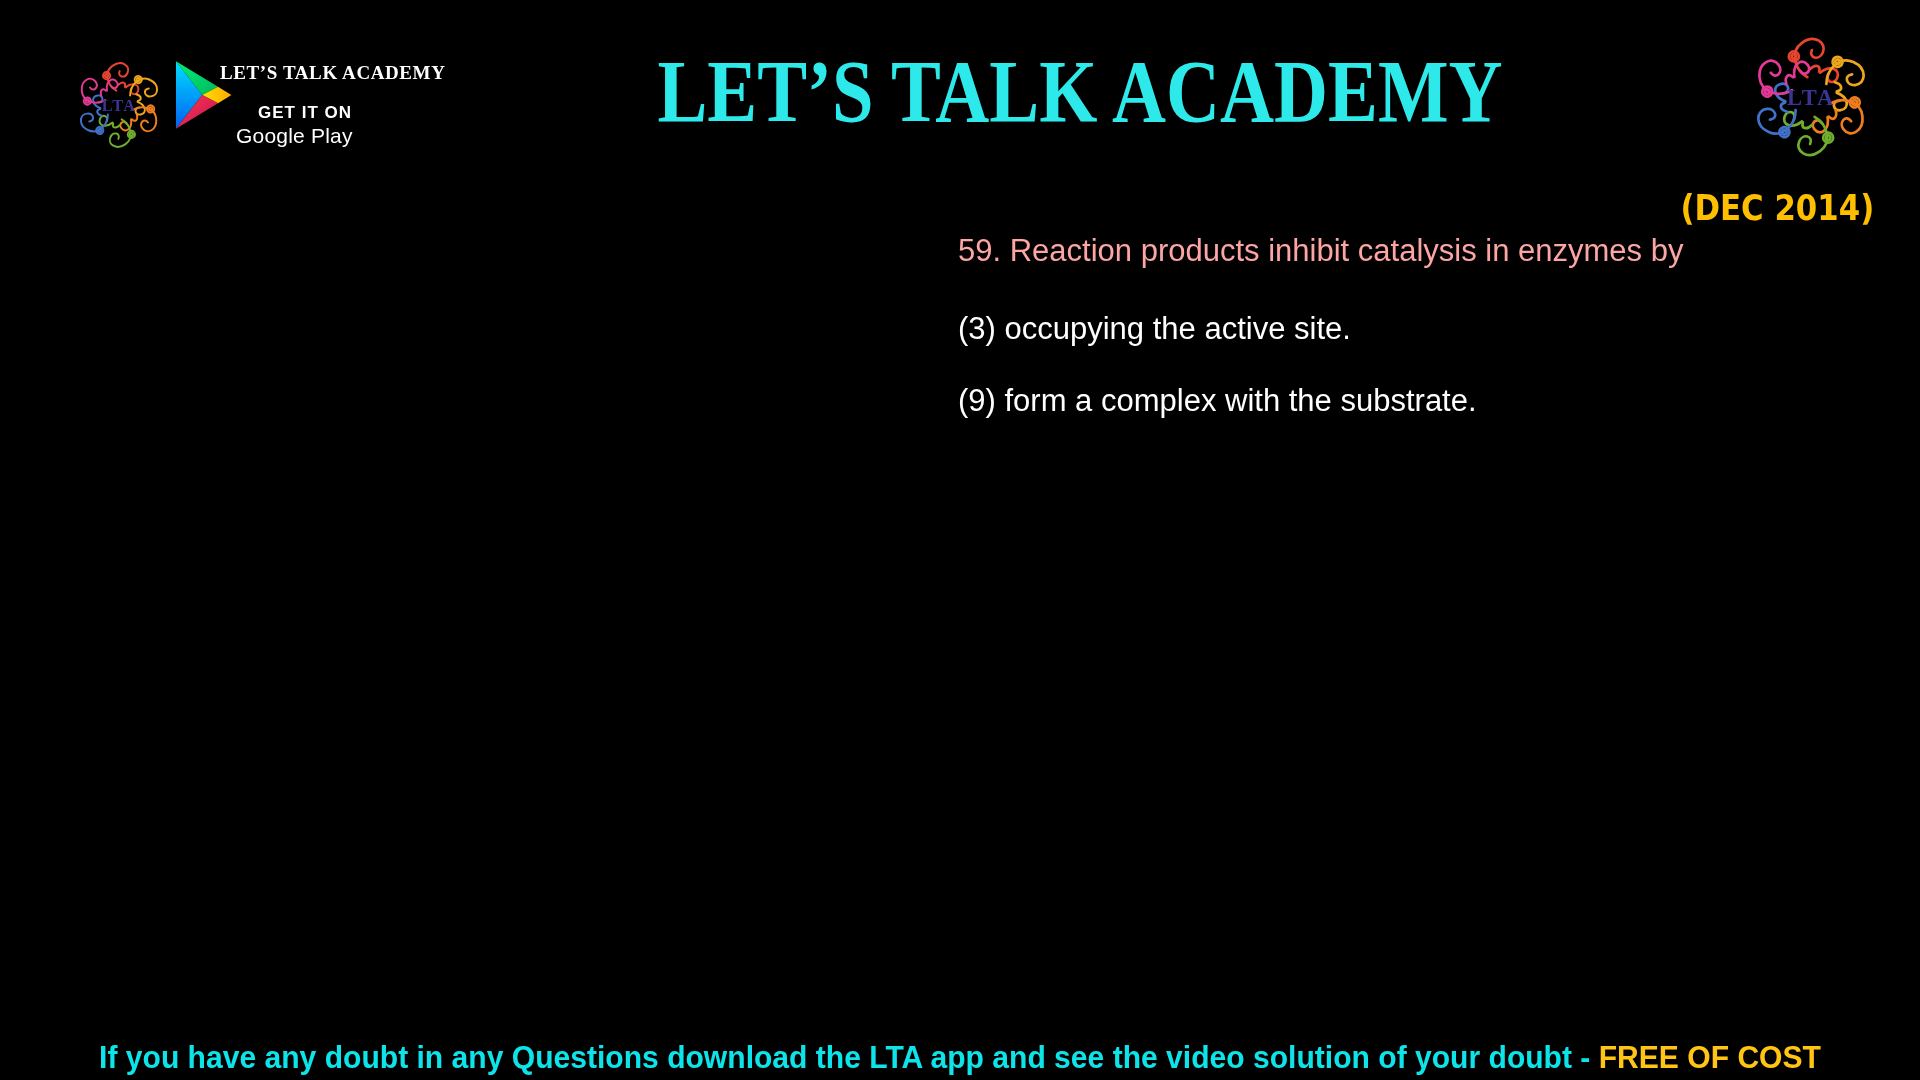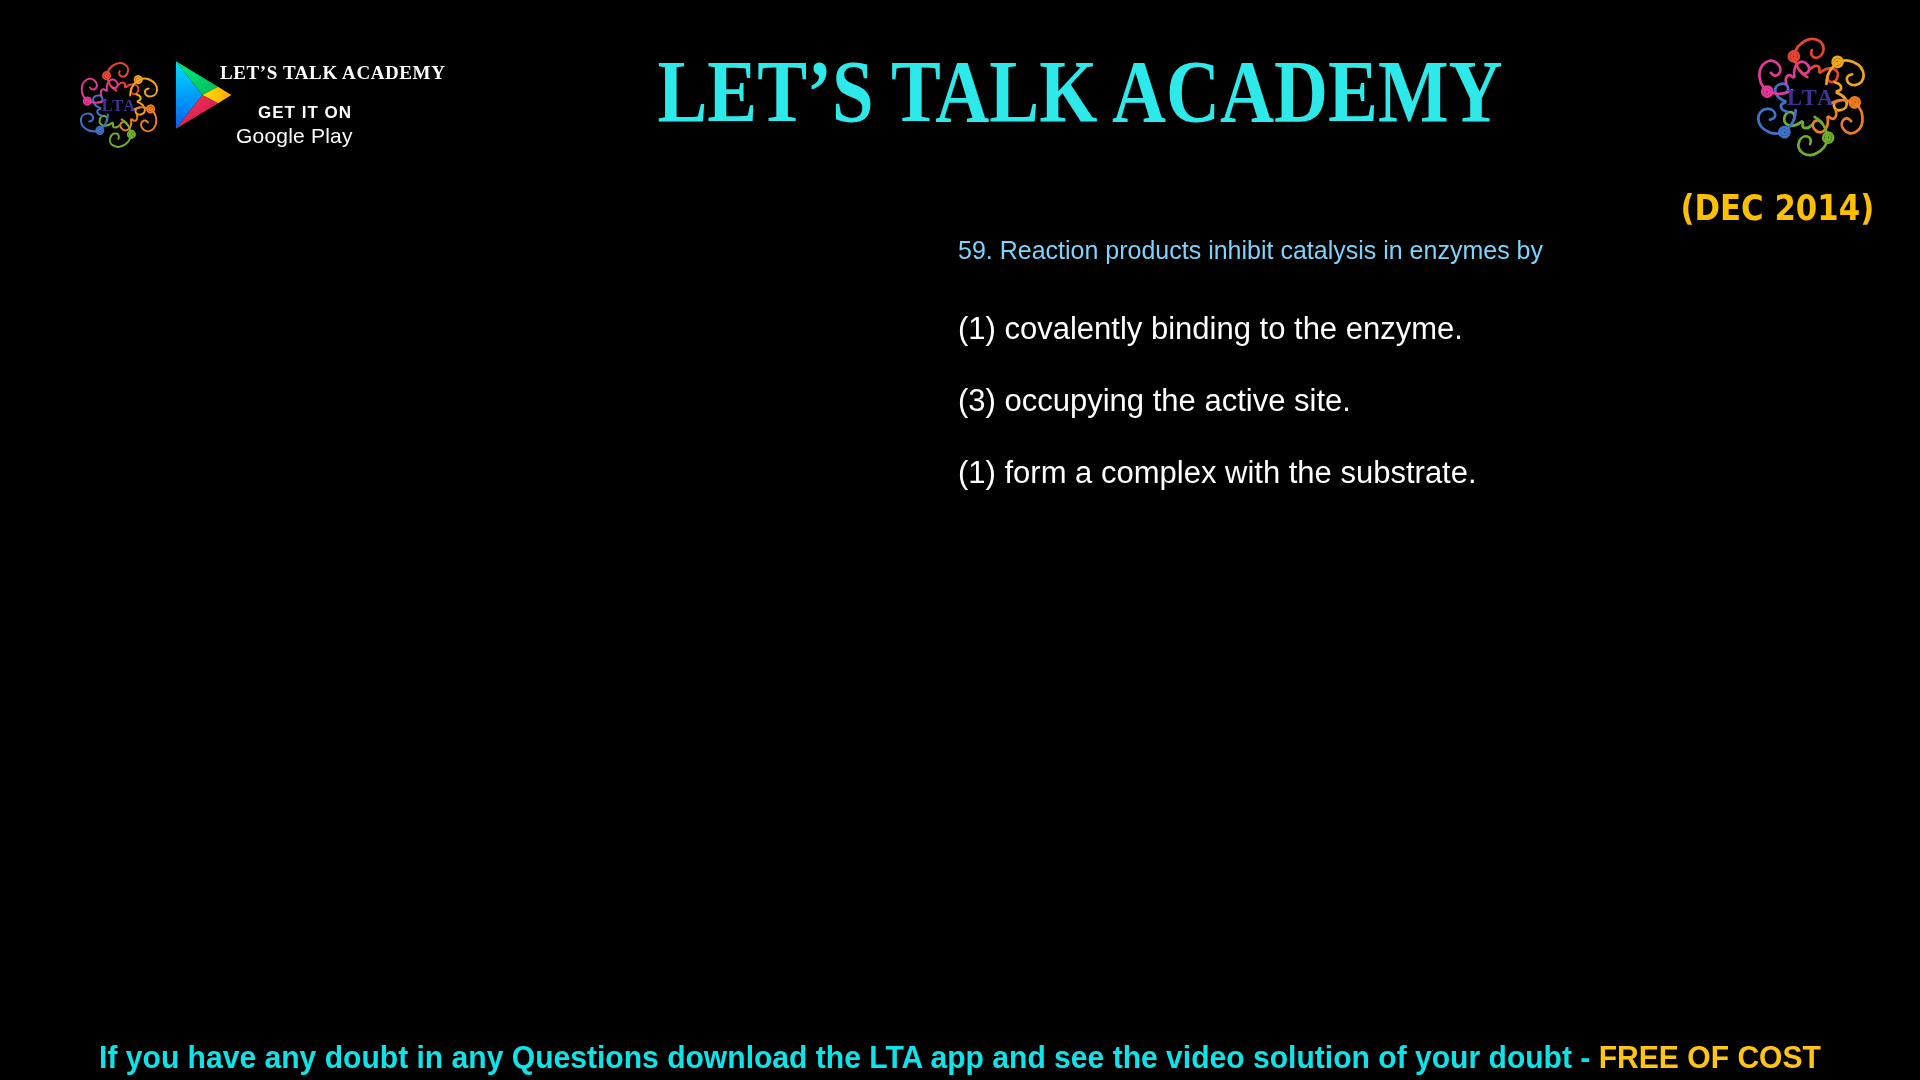--- a/index.html
+++ b/index.html
@@ -43,21 +43,21 @@
 
   
   .date-tag {
     position:absolute; right:46px; top:188px;
     font-family:"DejaVu Sans", sans-serif; font-weight:700; font-size:35px;
     color:#fdbf00; white-space:nowrap;
     transform:scaleX(0.88); transform-origin:right center;
   }
   .question-block { position:absolute; left:958px; top:232px; width:900px; }
   .question-text {
-    font-size:25px; line-height:37px; color:#7dd3fc;
+    font-size:31px; line-height:37px; color:#fca5a5;
     margin-bottom:41px; white-space:nowrap;
   }
   .option {
     font-size:31px; line-height:37px; color:#ffffff;
     margin-bottom:35px; white-space:nowrap;
   }
 
   
   .footer {
     position:absolute; left:0; bottom:4px; width:100%;
@@ -133,23 +133,22 @@
   <h1 class="main-title">LET’S TALK ACADEMY</h1>
 
   <svg class="logo-right" viewBox="-72 -72 144 144">
     <use href="#lta-sym"></use>
   </svg>
 
   <div class="date-tag">(DEC 2014)</div>
 
   <section class="question-block">
     <div class="question-text">59. Reaction products inhibit catalysis in enzymes by</div>
-    <div class="option">(1) covalently binding to the enzyme.</div>
     <div class="option">(3) occupying the active site.</div>
-    <div class="option">(1) form a complex with the substrate.</div>
+    <div class="option">(9) form a complex with the substrate.</div>
   </section>
 
   <footer class="footer">
     <span class="footer-msg">If you have any doubt in any Questions download the LTA app and see the video solution of your doubt -</span>
     <span class="footer-free">FREE OF COST</span>
   </footer>
 
 </div>
 
 </body></html>

